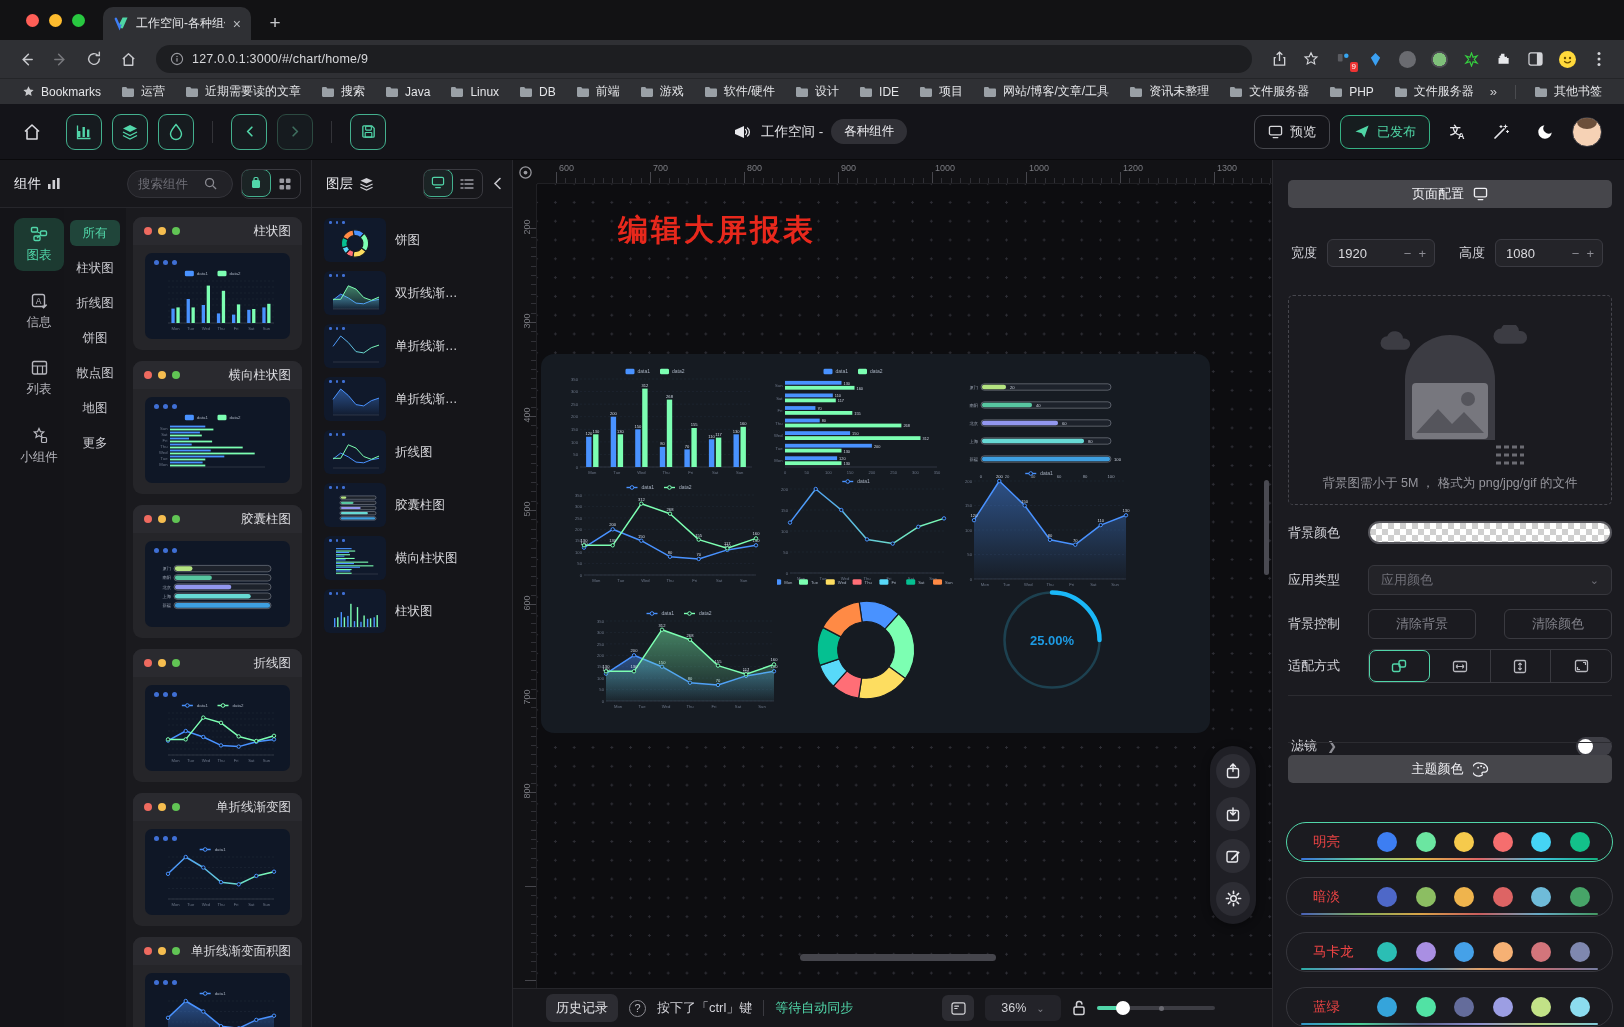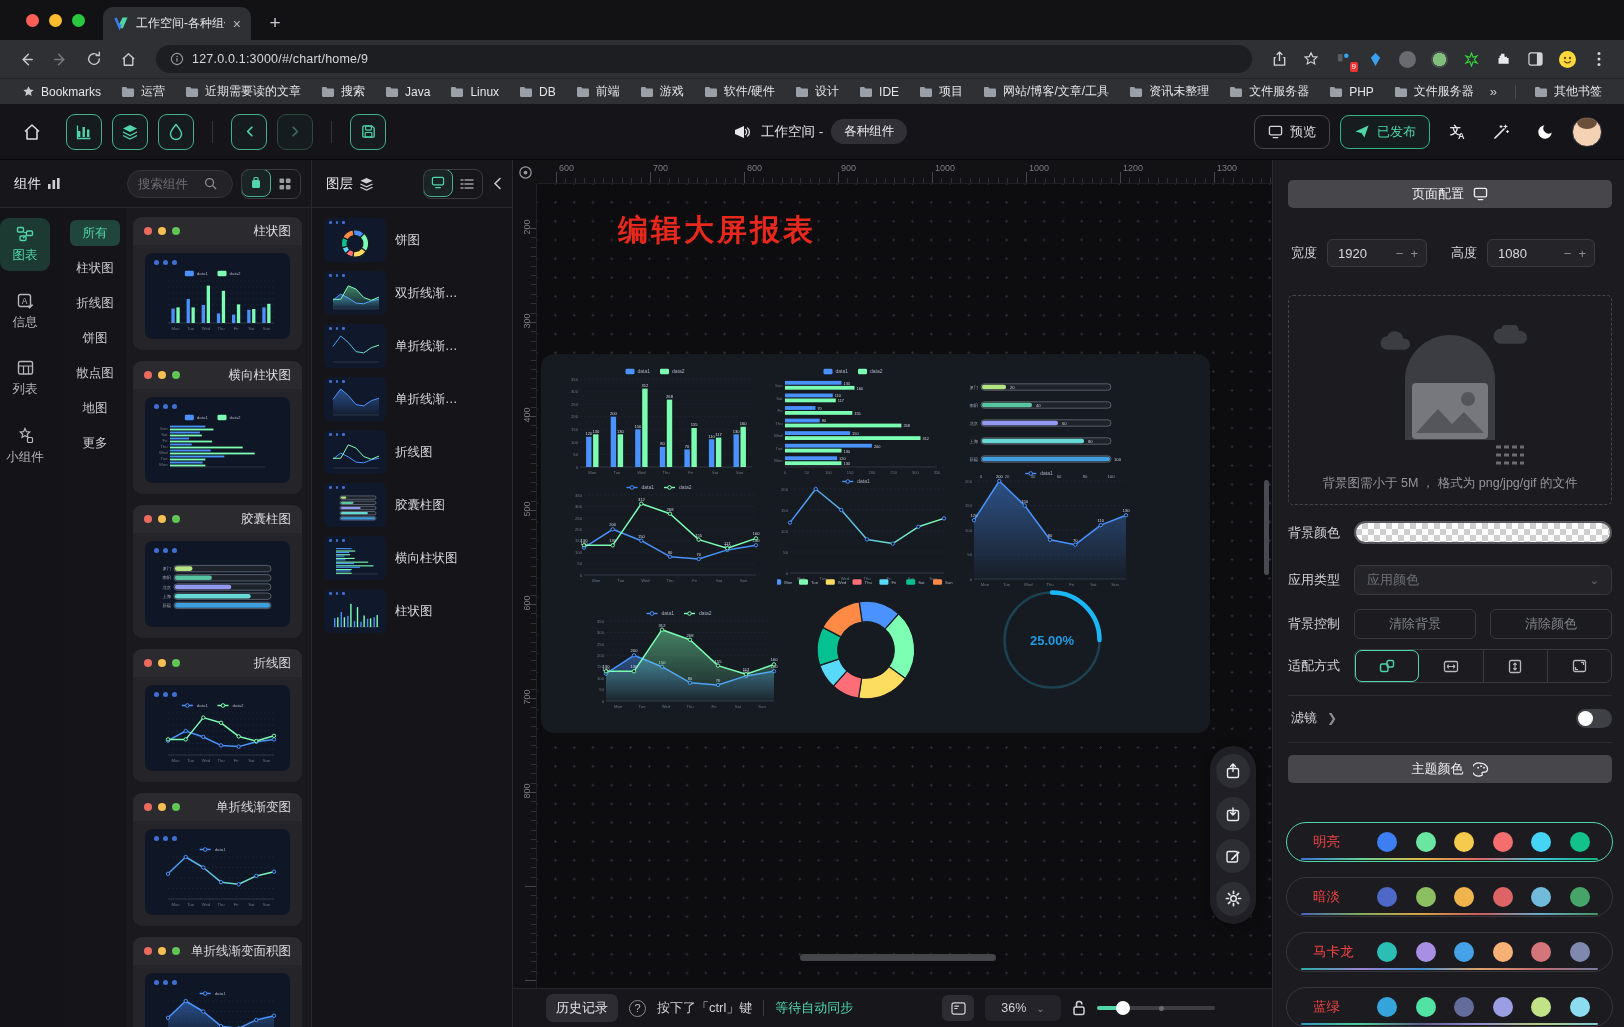--- a/index.html
+++ b/index.html
@@ -53,21 +53,21 @@
   .comp{width:312px;background:#151519;border-right:1px solid #28282d;display:flex;flex-direction:column;}
   .phead{height:48px;display:flex;align-items:center;padding:0 10px 0 14px;gap:8px;background:#17171b;border-bottom:1px solid #26262b;}
   .ptitle{font-size:13.5px;color:#ececf0;display:flex;gap:6px;align-items:center;white-space:nowrap;}
   .search{width:106px;height:28px;background:#222227;border:1px solid #333339;border-radius:14px;display:flex;align-items:center;padding:0 10px;gap:4px;margin-left:auto;}
   .search input{background:transparent;border:none;outline:none;width:62px;color:#bbb;font-size:12.5px;}
   .search input::placeholder{color:#6f6f77;}
   .tgl{display:flex;border:1px solid #3a3a40;border-radius:8px;overflow:hidden;}
   .tgl .t{width:30px;height:28px;display:grid;place-items:center;color:#9b9ba2;}
   .tgl .t.on{border:1px solid #43b08e;border-radius:8px;color:#51d6a9;background:rgba(81,214,169,.07);margin:-1px;}
   .compbody{flex:1;display:flex;overflow:hidden;}
-  .rail{width:64px;background:#141418;padding-top:10px;display:flex;flex-direction:column;gap:14px;align-items:flex-start;}
+  .rail{width:64px;background:#141418;padding-top:10px;display:flex;flex-direction:column;gap:14px;align-items:flex-end;}
   .rtab{width:50px;border-radius:9px;padding:8px 0 7px;display:flex;flex-direction:column;align-items:center;gap:5px;color:#b6b6bd;font-size:12.5px;}
   .rtab.on{background:#1c3a31;color:#51d6a9;}
   .cats{width:62px;padding-top:12px;display:flex;flex-direction:column;gap:9px;align-items:center;background:#151519;}
   .cat{width:50px;height:26px;line-height:26px;text-align:center;border-radius:6px;color:#c9c9cf;font-size:12.5px;}
   .cat.on{background:#20453a;color:#51d6a9;}
   .cards{flex:1;background:#1a1a1e;padding:9px 9px 0 7px;overflow:hidden;}
   .card{background:#252529;border-radius:9px;margin-bottom:11px;overflow:hidden;}
   .chead{height:28px;display:flex;align-items:center;gap:6px;padding:0 11px;background:#2a2a2f;}
   .cd{width:8px;height:8px;border-radius:50%;}
   .cd.r{background:#ee6a5f;}.cd.y{background:#f5bd4f;}.cd.g{background:#61c454;}
@@ -128,21 +128,21 @@
   
   .config{width:352px;background:#1b1b20;border-left:1px solid #2a2a2f;position:relative;overflow:hidden;}
   .secbar{position:absolute;left:15px;right:12px;height:28px;background:#46464b;border-radius:5px;display:flex;align-items:center;justify-content:center;gap:9px;font-size:13px;color:#efeff3;}
   .cfglabel{font-size:13px;color:#d2d2d8;white-space:nowrap;}
   .dimrow{position:absolute;left:18px;right:12px;display:flex;align-items:center;}
   .numbox{height:28px;background:#242429;border:1px solid #3a3a41;border-radius:6px;display:flex;align-items:center;padding:0 8px 0 10px;gap:7px;}
   .numbox .val{font-size:13px;color:#dadade;flex:1;}
   .numbox .st{color:#8d8d94;font-size:13px;}
   .upload{position:absolute;left:15px;right:12px;top:135px;height:210px;border:1.5px dashed #46464d;border-radius:5px;display:flex;flex-direction:column;align-items:center;justify-content:flex-end;padding-bottom:12px;}
   .uphint{font-size:12.5px;color:#96969d;}
-  .cfgrow{position:absolute;left:15px;right:12px;display:flex;align-items:center;gap:14px;}
+  .cfgrow{position:absolute;left:15px;right:12px;display:flex;align-items:center;gap:28px;}
   .checker{flex:1;height:23px;border-radius:12px;border:2px solid #56565c;background-color:#fff;background-image:linear-gradient(45deg,#cfcfcf 25%,transparent 25%,transparent 75%,#cfcfcf 75%),linear-gradient(45deg,#cfcfcf 25%,transparent 25%,transparent 75%,#cfcfcf 75%);background-size:12px 12px;background-position:0 0,6px 6px;}
   .selbox{flex:1;height:30px;background:#232328;border:1px solid #37373d;border-radius:6px;display:flex;align-items:center;padding:0 12px;color:#6f6f77;font-size:13px;}
   .selbox .chev{margin-left:auto;color:#6f6f77;font-size:11px;}
   .clrbtn{flex:1;height:30px;border:1px solid #3a3a40;border-radius:6px;display:grid;place-items:center;color:#83838b;font-size:13px;background:transparent;}
   .fitgroup{flex:1;display:flex;border:1px solid #3a3a40;border-radius:7px;height:34px;}
   .fitc{flex:1;display:grid;place-items:center;color:#b9b9bf;border-right:1px solid #3a3a40;}
   .fitc:last-child{border-right:none;}
   .fitc.on{outline:1.5px solid #51d6a9;outline-offset:-1px;border-radius:7px;color:#51d6a9;}
   .divline{position:absolute;left:15px;right:12px;height:1px;background:#2c2c31;}
   .filterrow{position:absolute;left:18px;right:12px;display:flex;align-items:center;}
@@ -1583,21 +1583,21 @@
     <aside class="config">
       <div class="secbar" style="top:20px">
         <span>页面配置</span>
         <svg width="15" height="14" viewBox="0 0 16 15">
             <rect x="1.5" y="1.5" width="13" height="9" rx="1.5" stroke="#efeff3" fill="none" stroke-width="1.4"></rect>
             <path d="M5.5 13.5h5" stroke="#efeff3" stroke-width="1.4" stroke-linecap="round"></path>
           </svg>
       </div>
       <div class="dimrow" style="top:79px;gap:10px">
         <span class="cfglabel">宽度</span>
-        <div class="numbox" style="width:100px">
+        <div class="numbox" style="width:108px">
           <span class="val">1920</span>
           <span class="st">−</span>
             <span class="st">+</span>
         </div>
         <span class="cfglabel" style="margin-left:14px">高度</span>
         <div class="numbox" style="width:108px">
           <span class="val">1080</span>
           <span class="st">−</span>
             <span class="st">+</span>
         </div>
@@ -1655,21 +1655,21 @@
               </svg>
             </span>
         </div>
       </div>
       <div class="cfgrow" style="top:449px">
         <span class="cfglabel">背景控制</span>
         <span class="clrbtn">清除背景</span>
         <span class="clrbtn">清除颜色</span>
       </div>
       <div class="divline" style="top:535px"></div>
-      <div class="filterrow" style="top:543px;height:30px">
+      <div class="filterrow" style="top:571px;height:30px">
         <span class="cfglabel">滤镜</span>
         <span style="color:#8d8d94;margin-left:10px;font-size:12px">❯</span>
         <span class="switch"></span>
       </div>
       <div class="divline" style="top:582px"></div>
       <div class="secbar" style="top:595px">
         <span>主题颜色</span>
         <svg width="16" height="15" viewBox="0 0 17 16">
             <path d="M8.5 1.5a7 7 0 1 0 0 13c1.2 0 1.6-.8 1.2-1.7-.5-1 .1-2.1 1.3-2.1h1.6a2.9 2.9 0 0 0 2.9-2.9A6.7 6.7 0 0 0 8.5 1.5z" stroke="#efeff3" fill="none" stroke-width="1.3"></path>
             <circle cx="5.4" cy="6" r="1" fill="#efeff3"></circle>

